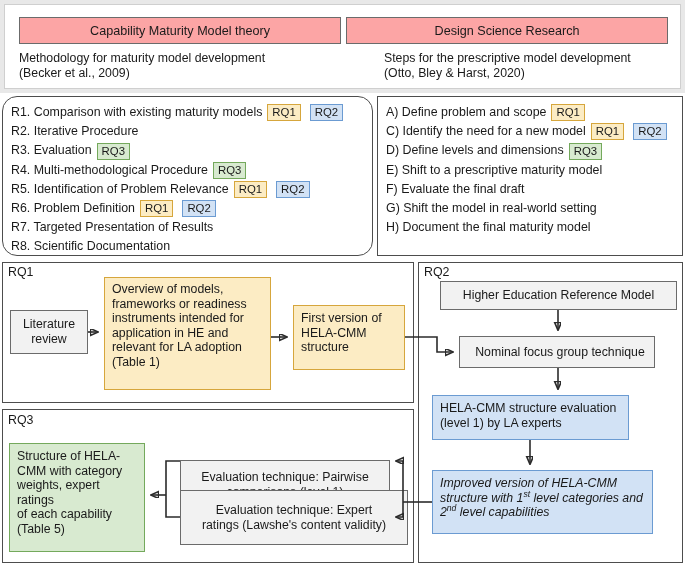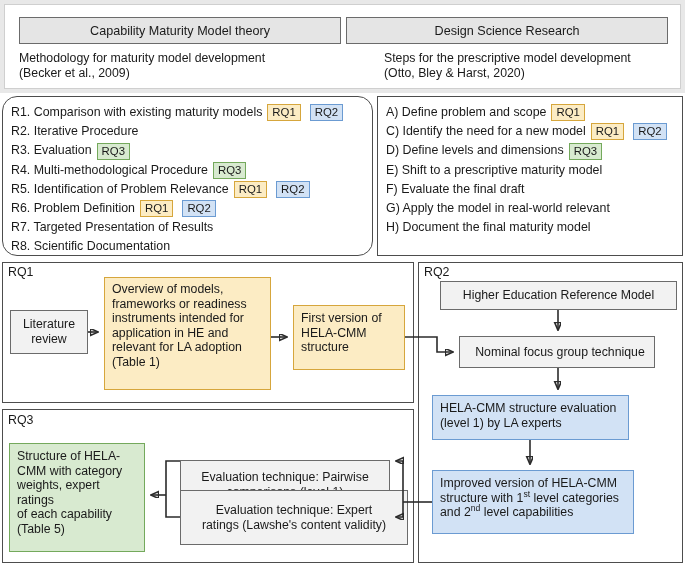--- a/index.html
+++ b/index.html
@@ -57,21 +57,21 @@
     left: 4px; top: 4px;
     width: 677px; height: 85px;
     background: #ffffff;
     border: 1px solid #cfcfcf;
     box-sizing: border-box;
   }
   .hdrbox {
     position: absolute;
     box-sizing: border-box;
     border: 1.4px solid #6b6b6b;
-    background: #e5e5e5;
+    background: #fca5a5;
     font-size: 12.6px;
     color: #1a1a1a;
     display: flex;
     align-items: center;
     justify-content: center;
   }
   .hdrsub {
     position: absolute;
     font-size: 12.3px;
     line-height: 15px;
@@ -157,21 +157,21 @@
       </div>
   </div>
 
   <div class="panel listpanel" style="left:377px; top:96px; width:306px; height:160px;">
     <div id="right-list">
         <div class="li"><span class="txt">A) Define problem and scope</span><span class="badge rq1">RQ1</span></div>
         <div class="li"><span class="txt">C) Identify the need for a new model</span><span class="badge rq1">RQ1</span><span class="badge rq2 gap">RQ2</span></div>
         <div class="li"><span class="txt">D) Define levels and dimensions</span><span class="badge rq3">RQ3</span></div>
         <div class="li"><span class="txt">E) Shift to a prescriptive maturity model</span></div>
         <div class="li"><span class="txt">F) Evaluate the final draft</span></div>
-        <div class="li"><span class="txt">G) Apply the model in real-world relevant</span></div>
+        <div class="li"><span class="txt">G) Shift the model in real-world setting</span></div>
         <div class="li"><span class="txt">H) Document the final maturity model</span></div>
       </div>
   </div>
 
   <div class="panel" style="left:2px; top:262px; width:412px; height:141px;"></div>
   <div class="seclabel" style="left:8px; top:265px;">RQ1</div>
 
   <div class="node center" style="left:10px; top:310px; width:78px; height:44px; white-space:pre-line;">Literature
 review</div>
 
@@ -189,21 +189,21 @@
   <div class="panel" style="left:418px; top:262px; width:265px; height:301px;"></div>
   <div class="seclabel" style="left:424px; top:265px;">RQ2</div>
 
   <div class="node center" style="left:440px; top:281px; width:237px; height:29px;">Higher Education Reference Model</div>
 
   <div class="node center" style="left:459px; top:336px; width:196px; height:32px;padding-left:12px;">Nominal focus group technique</div>
 
   <div class="node topleft blue" style="left:432px; top:395px; width:197px; height:45px; white-space:pre-line; padding:5px 7px;">HELA-CMM structure evaluation
 (level 1) by LA experts</div>
 
-  <div class="node topleft blue" style="left:432px; top:470px; width:202px; height:64px; padding:5px 7px; display:block;">
+  <div class="node topleft blue" style="left:432px; top:470px; width:221px; height:64px; padding:5px 7px; display:block;font-style:italic;">
     <span>Improved version of HELA-CMM structure with 1</span><sup>st</sup><span> level categories and 2</span><sup>nd</sup><span> level capabilities</span>
   </div>
 
   <div class="panel" style="left:2px; top:409px; width:412px; height:154px;"></div>
   <div class="seclabel" style="left:8px; top:413px;">RQ3</div>
 
   <div class="node topleft green" style="left:9px; top:443px; width:136px; height:109px; white-space:pre-line; padding:5px 7px;">Structure of HELA-
 CMM with category
 weights, expert ratings
 of each capability

